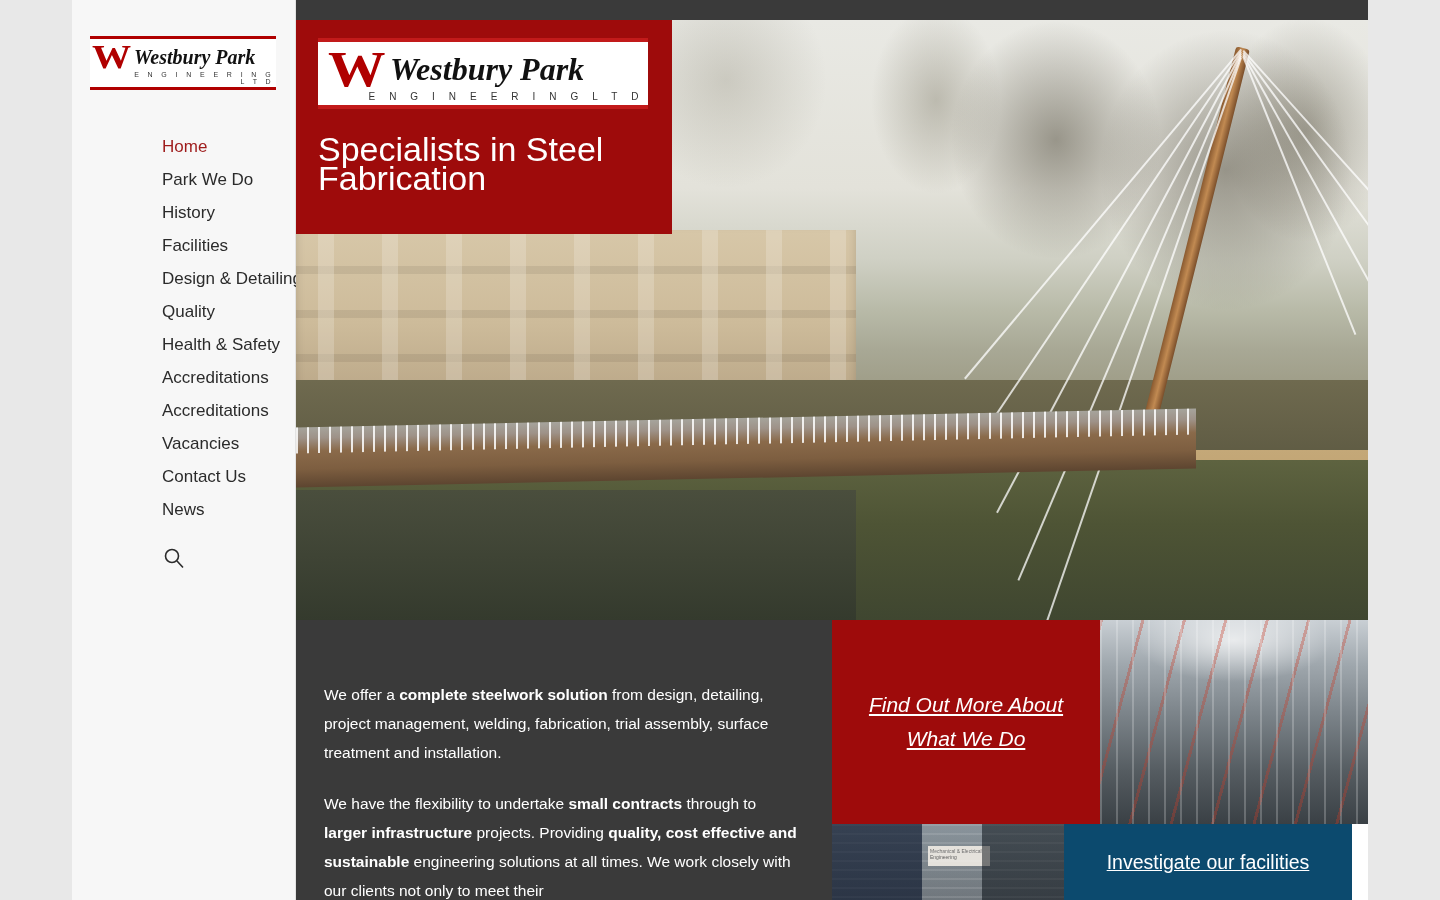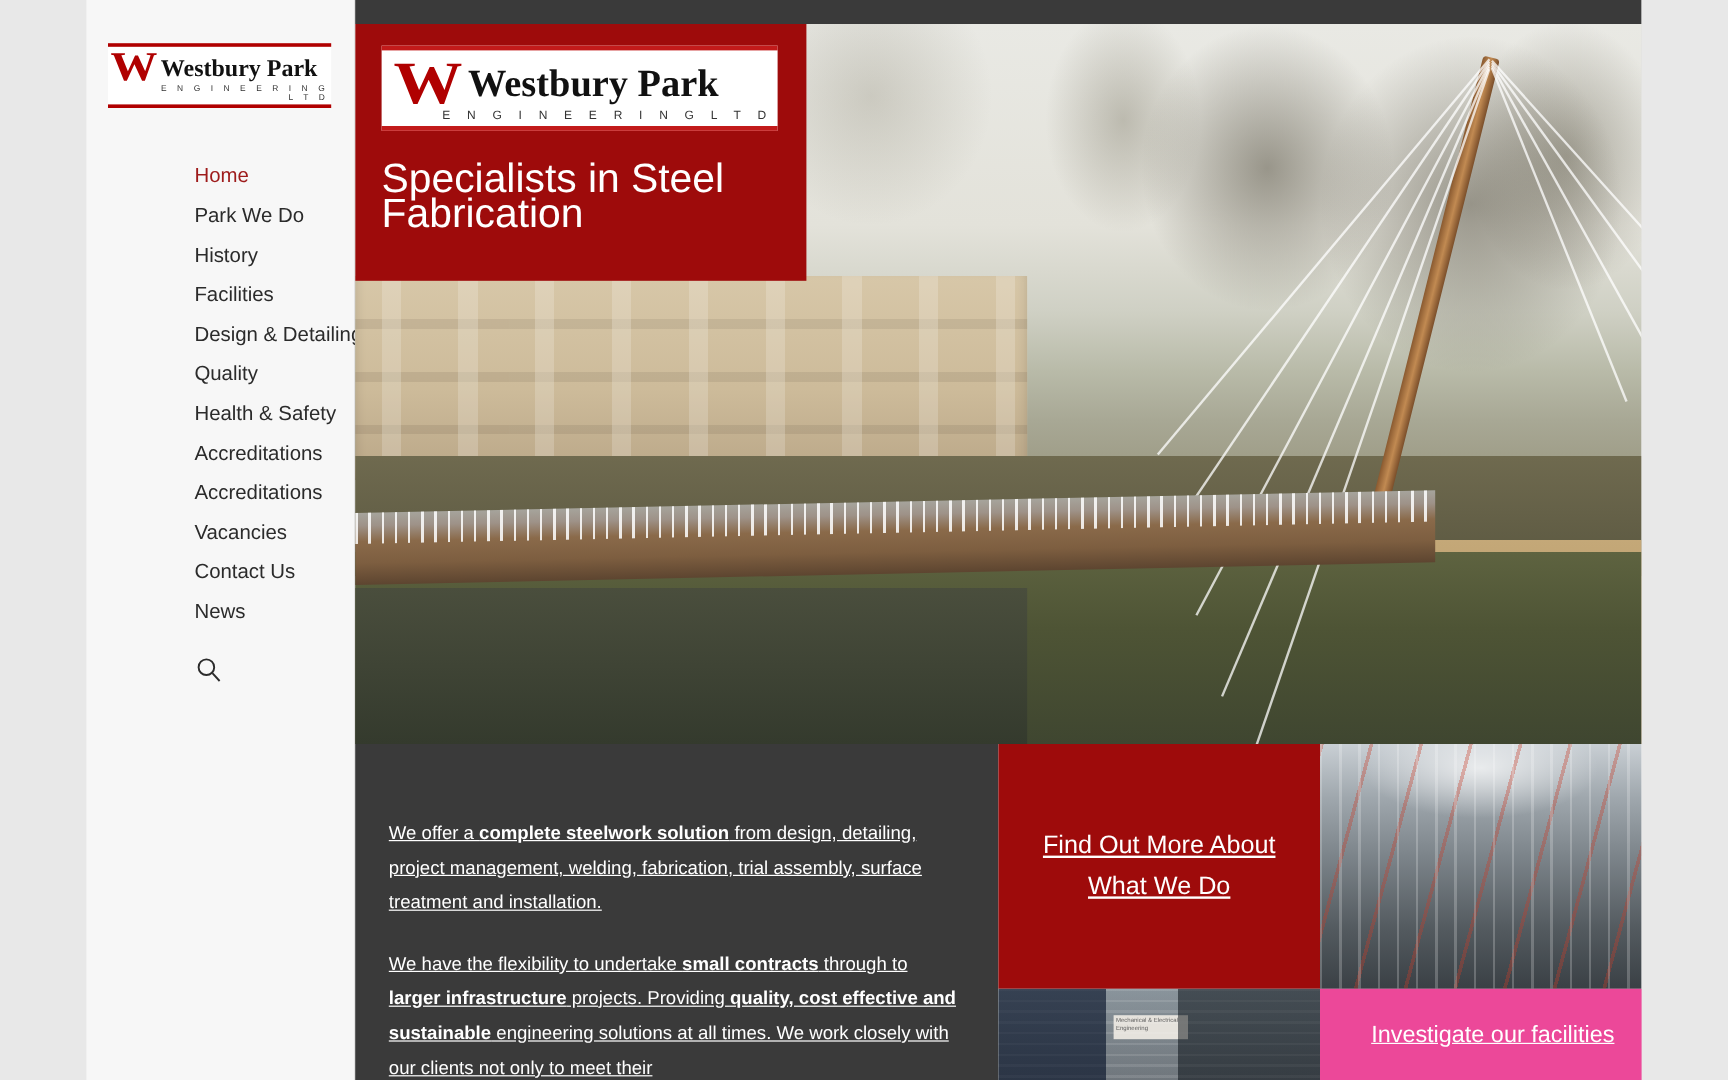--- a/index.html
+++ b/index.html
@@ -48,20 +48,21 @@
     transform-origin: left center;
   }
   .logo-name {
     font-family: "Liberation Serif", serif;
     font-weight: bold;
     font-size: 20px;
     color: #111;
     margin-left: 10px;
     line-height: 30px;
     white-space: nowrap;
+    font-style: italic;
   }
   .logo-sub {
     font-family: "Liberation Sans", sans-serif;
     font-size: 7px;
     letter-spacing: 3.4px;
     color: #333;
     text-align: right;
     padding-right: 2px;
     margin-top: -1px;
     padding-left: 36px;
@@ -205,35 +206,35 @@
     left: 0; top: 620px;
     width: 536px; height: 280px;
     background: #3a3a3a;
     padding: 60px 30px 0 28px;
     color: #ffffff;
   }
   .intro p {
     font-size: 15.5px;
     line-height: 29px;
     margin-bottom: 22px;
-    text-decoration: underline;
   }
   .intro b { font-weight: bold; }
 
   .findout {
     position: absolute;
     left: 536px; top: 620px;
     width: 268px; height: 204px;
     background: #9e0b0b;
     color: #fff;
     display: flex; align-items: center; justify-content: center;
     text-align: center;
     font-size: 21px;
     line-height: 34px;
     padding: 0 24px;
+    font-style: italic;
   }
 
   .facilities-img {
     position: absolute;
     left: 804px; top: 620px;
     width: 268px; height: 204px;
     overflow: hidden;
     background:
       linear-gradient(to bottom, #c9cfd4 0%, #9fa7ad 22%, #7d858b 45%, #545b60 75%, #3a4045 100%);
   }
@@ -267,23 +268,23 @@
     background: #e8e4dc;
     font-size: 5px;
     color: #333;
     padding: 2px;
     line-height: 6px;
     overflow: hidden;
   }
 
   .facilities-cta {
     position: absolute;
-    left: 804px; top: 824px;
+    left: 768px; top: 824px;
     width: 288px; height: 76px;
-    background: #ec4899;
+    background: #0c4a6e;
     color: #fff;
     display: flex; align-items: center; justify-content: center;
     font-size: 19.5px;
   }
 
   .right-gutter {
     position: absolute;
     left: 1368px; top: 0;
     width: 72px; height: 900px;
     background: #e8e8e8;

